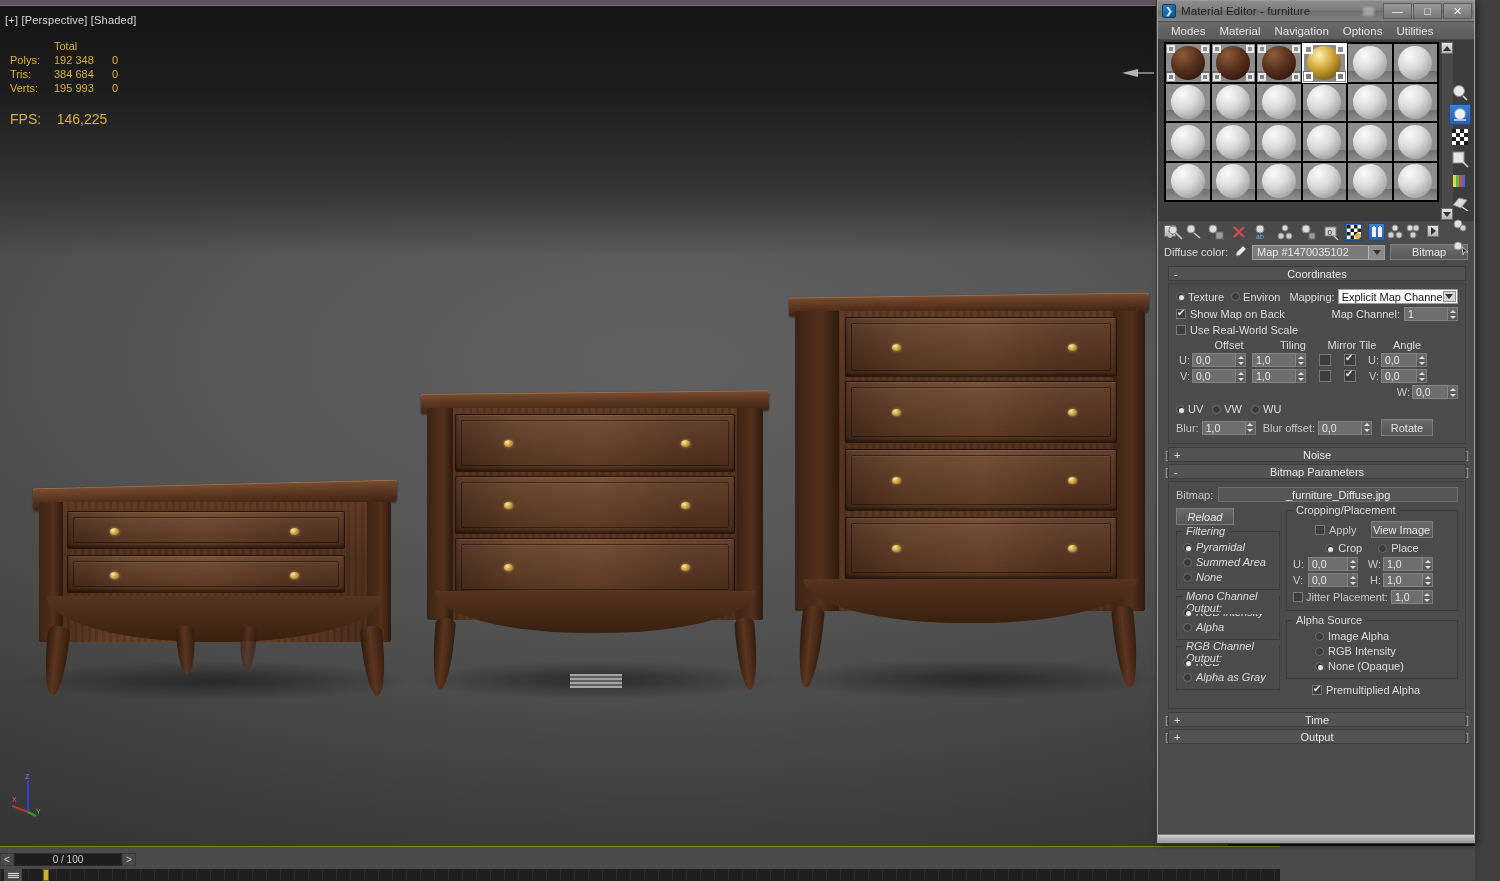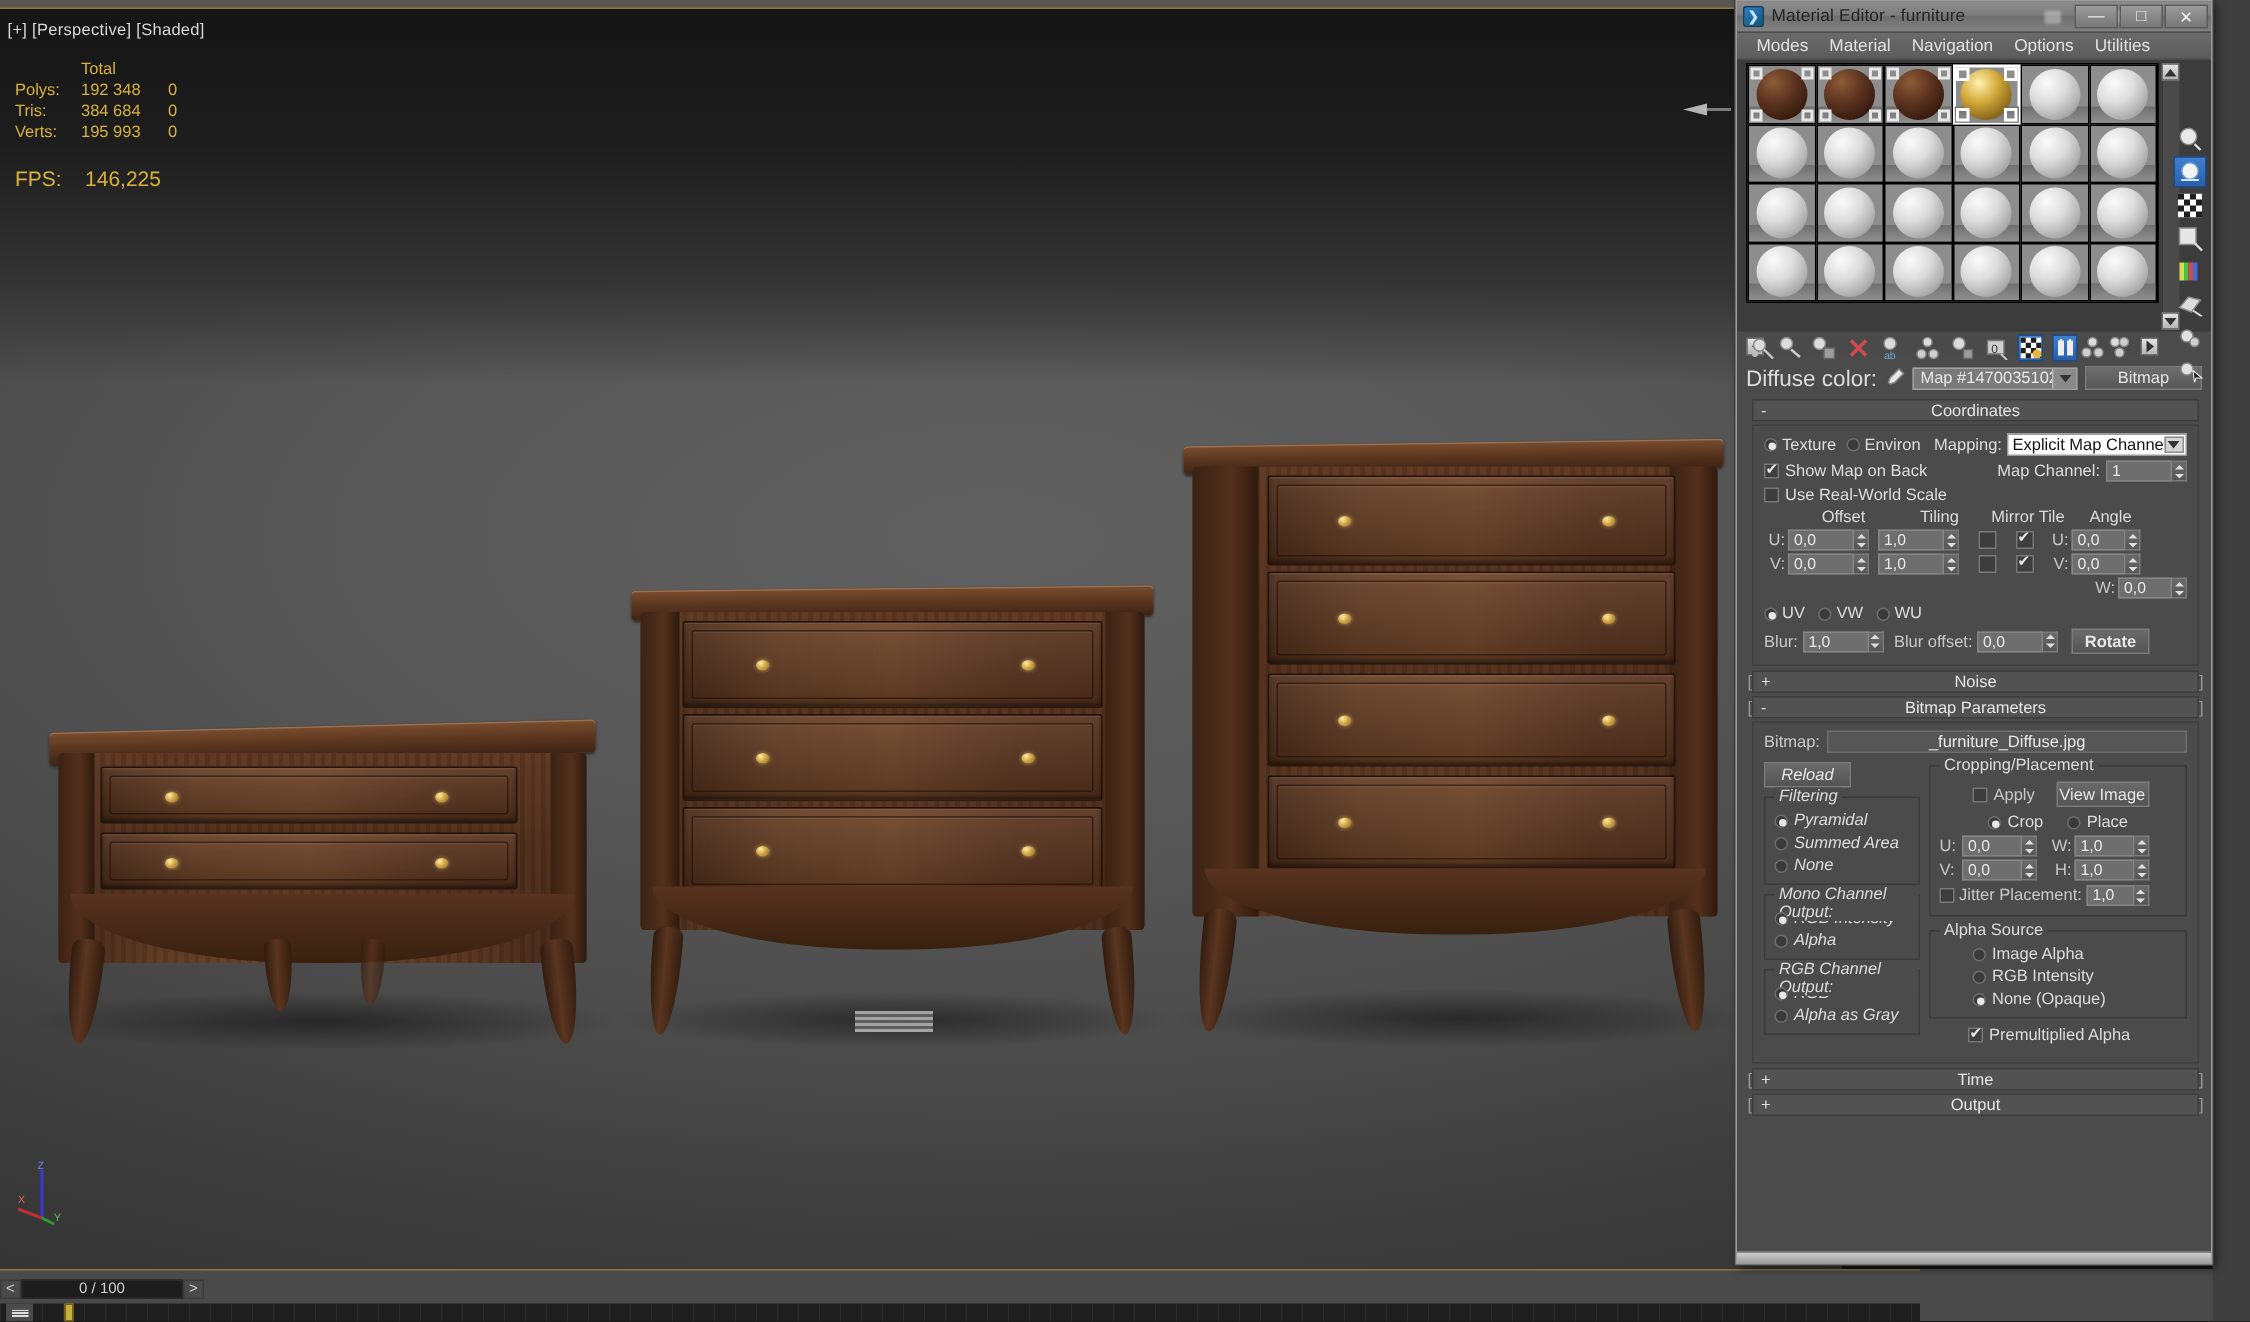--- a/index.html
+++ b/index.html
@@ -164,21 +164,21 @@
   .vtool.on { background:linear-gradient(180deg,#3f7fd0,#2b5fa8); border:1px solid #1f4a86; }
 
   
   #me-htools { flex:0 0 22px; display:flex; align-items:center; gap:1px; padding-left:8px; background:#4b4b4b; border-top:1px solid #3a3a3a;}
   .htool { width:17px; height:18px; display:flex; align-items:center; justify-content:center; position:relative; }
   .htool.on { background:linear-gradient(180deg,#3f7fd0,#2b5fa8); border:1px solid #1f4a86; }
   .hsep { width:4px; height:18px; }
 
   
   #diffuse-row { flex:0 0 20px; display:flex; align-items:center; padding:0 6px; gap:5px; background:#4b4b4b;}
-  #diffuse-lbl { font-size:15px; color:#dcdcdc; }
+  #diffuse-lbl { font-size:11px; color:#dcdcdc; }
   #map-name { flex:1; height:15px; background:#7a7a7a; border:1px solid #9f9f9f; color:#e8e8e8; font-size:11px;
     display:flex; align-items:center; padding-left:4px; position:relative;}
   #map-name .dd { position:absolute; right:0; top:0; width:16px; height:13px; background:#8a8a8a; border-left:1px solid #b5b5b5;
     display:flex; align-items:center; justify-content:center;}
   #bitmap-btn { width:78px; height:16px; background:linear-gradient(180deg,#6d6d6d,#585858); border:1px solid #7d7d7d;
     color:#e6e6e6; font-size:11px; display:flex; align-items:center; justify-content:center;}
 
   
   #params { flex:1; background:#4b4b4b; overflow:hidden; padding:4px 8px 0 10px; position:relative;}
 
@@ -853,21 +853,21 @@
             </div>
         </div>
         <span style="margin-left:4px;">Blur offset:</span>
         <div class="spin">
           <div class="fld" style="width:44px;">0,0</div>
           <div class="btns">
               <i class="u"></i>
               <i class="d"></i>
             </div>
         </div>
-        <div class="btn" style="width:52px; margin-left:6px;font-weight:bold;">Rotate</div>
+        <div class="btn" style="width:52px; margin-left:6px;">Rotate</div>
       </div>
     </div>
 
     <div class="rollout">
       <span class="lb">[</span>
       <span class="pm">+</span>
       <span>Noise</span>
       <span class="rb">]</span>
     </div>
 

